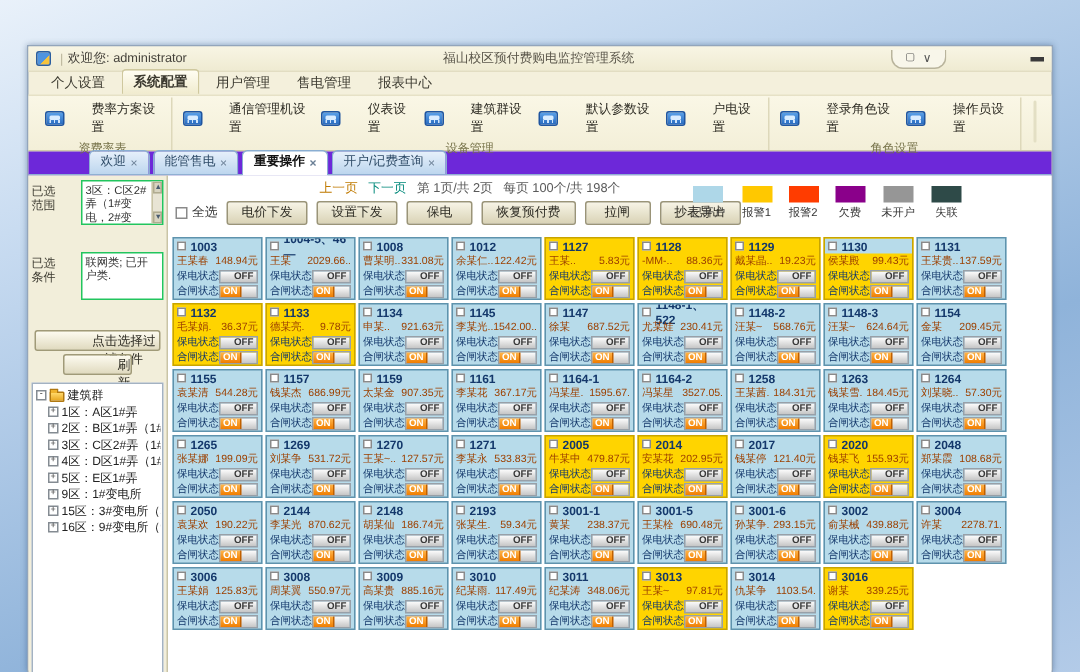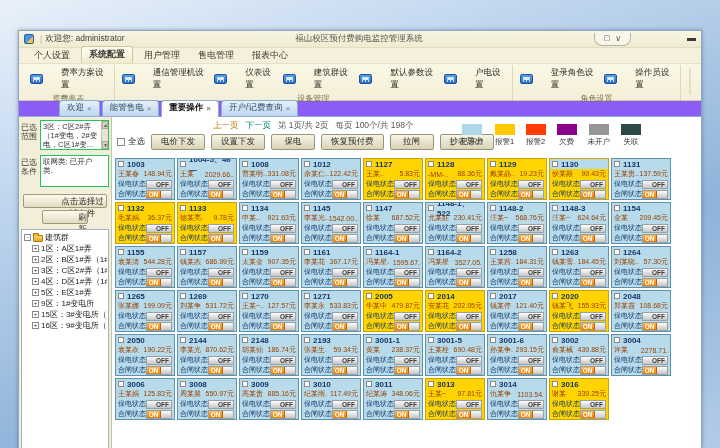--- a/index.html
+++ b/index.html
@@ -32,32 +32,32 @@
   .rbuttons { flex:1; display:flex; align-items:center; }
   .rbutton { display:flex; align-items:center; gap:18px; padding:2px 4px; font-size:8.5px; color:#2e2c24; cursor:default; }
   .ricon { width:13px; height:10px; flex:none; background:linear-gradient(#5aa0e8,#2a6cc0); border:1px solid #1f55a0; border-radius:2px; position:relative; }
   .ricon::after { content:""; position:absolute; left:2px; right:2px; top:2px; height:3px; background:#d9ecff; border-radius:1px; }
   .ricon::before { content:""; position:absolute; left:2px; right:2px; bottom:1px; height:2px;
                    background:repeating-linear-gradient(90deg,#cfe4fb 0 1px,transparent 1px 3px); }
   .rlabel { text-align:center; font-size:8px; color:#767249; padding:0 2px 1px; }
   .ribbon-panel { flex:1; margin:2px 6px 5px 8px; background:#fefdf4; border:1px solid #e3dfc4; border-radius:6px; }
 
   
-  .tabstrip { height:16px; display:flex; align-items:flex-end; padding-left:40px; background:#8b5cf6; border-bottom:1px solid #8fb0d2; }
+  .tabstrip { height:16px; display:flex; align-items:flex-end; padding-left:40px; background:#6d28d9; border-bottom:1px solid #8fb0d2; }
   .tab { display:flex; align-items:center; gap:3px; padding:1px 7px 2px; margin-right:2px; font-size:8.5px; color:#2d4a66;
          background:linear-gradient(#e6f0fb,#bdd6ee); border:1px solid #8aaed2; border-bottom:none; border-radius:4px 4px 0 0; cursor:default; }
   .tab.active { background:#fff; font-weight:bold; color:#111; position:relative; top:1px; padding-bottom:3px; }
   .tab-close { font-size:8px; color:#6a7f95; }
 
   
   .content { display:flex; height:332px; }
 
   
   .sidebar { width:93px; flex:none; background:#f2eeda; border-right:1px solid #c9c4a6; padding:3px 2px 0 2px; display:flex; flex-direction:column; }
-  .fieldrow { display:flex; gap:2px; margin-bottom:5px; }
+  .fieldrow { display:flex; gap:16px; margin-bottom:18px; }
   .fieldlabel { width:17px; flex:none; font-size:8px; color:#3c3a30; word-break:break-all; line-height:1.15; padding-top:3px; }
   .fieldbox { flex:1; background:#fff; border:1px solid #22c55e; height:30px; font-size:7.5px; color:#333; line-height:1.2;
               padding:1px 8px 1px 2px; overflow:hidden; position:relative; }
   .fieldbox.tall { height:32px; }
   .sb-scroll { position:absolute; right:0; top:0; bottom:0; width:7px; background:#e8e4d4; border-left:1px solid #c9c4a6;
                display:flex; flex-direction:column; justify-content:space-between; }
   .sb-arrow { font-size:5px; line-height:6px; text-align:center; color:#4a5c70; background:#d8d4c0; border:1px solid #b0ab90; }
   .side-btn { display:block; margin:2px auto 0; height:14px; font-size:8.5px; color:#2e2c24; text-align:center; line-height:12px;
               background:linear-gradient(#fdfbf0,#e0dabf); border:1px solid #a09a78; border-radius:2px; cursor:default;padding-left:35px; }
   .side-btn.wide { width:84px; }

